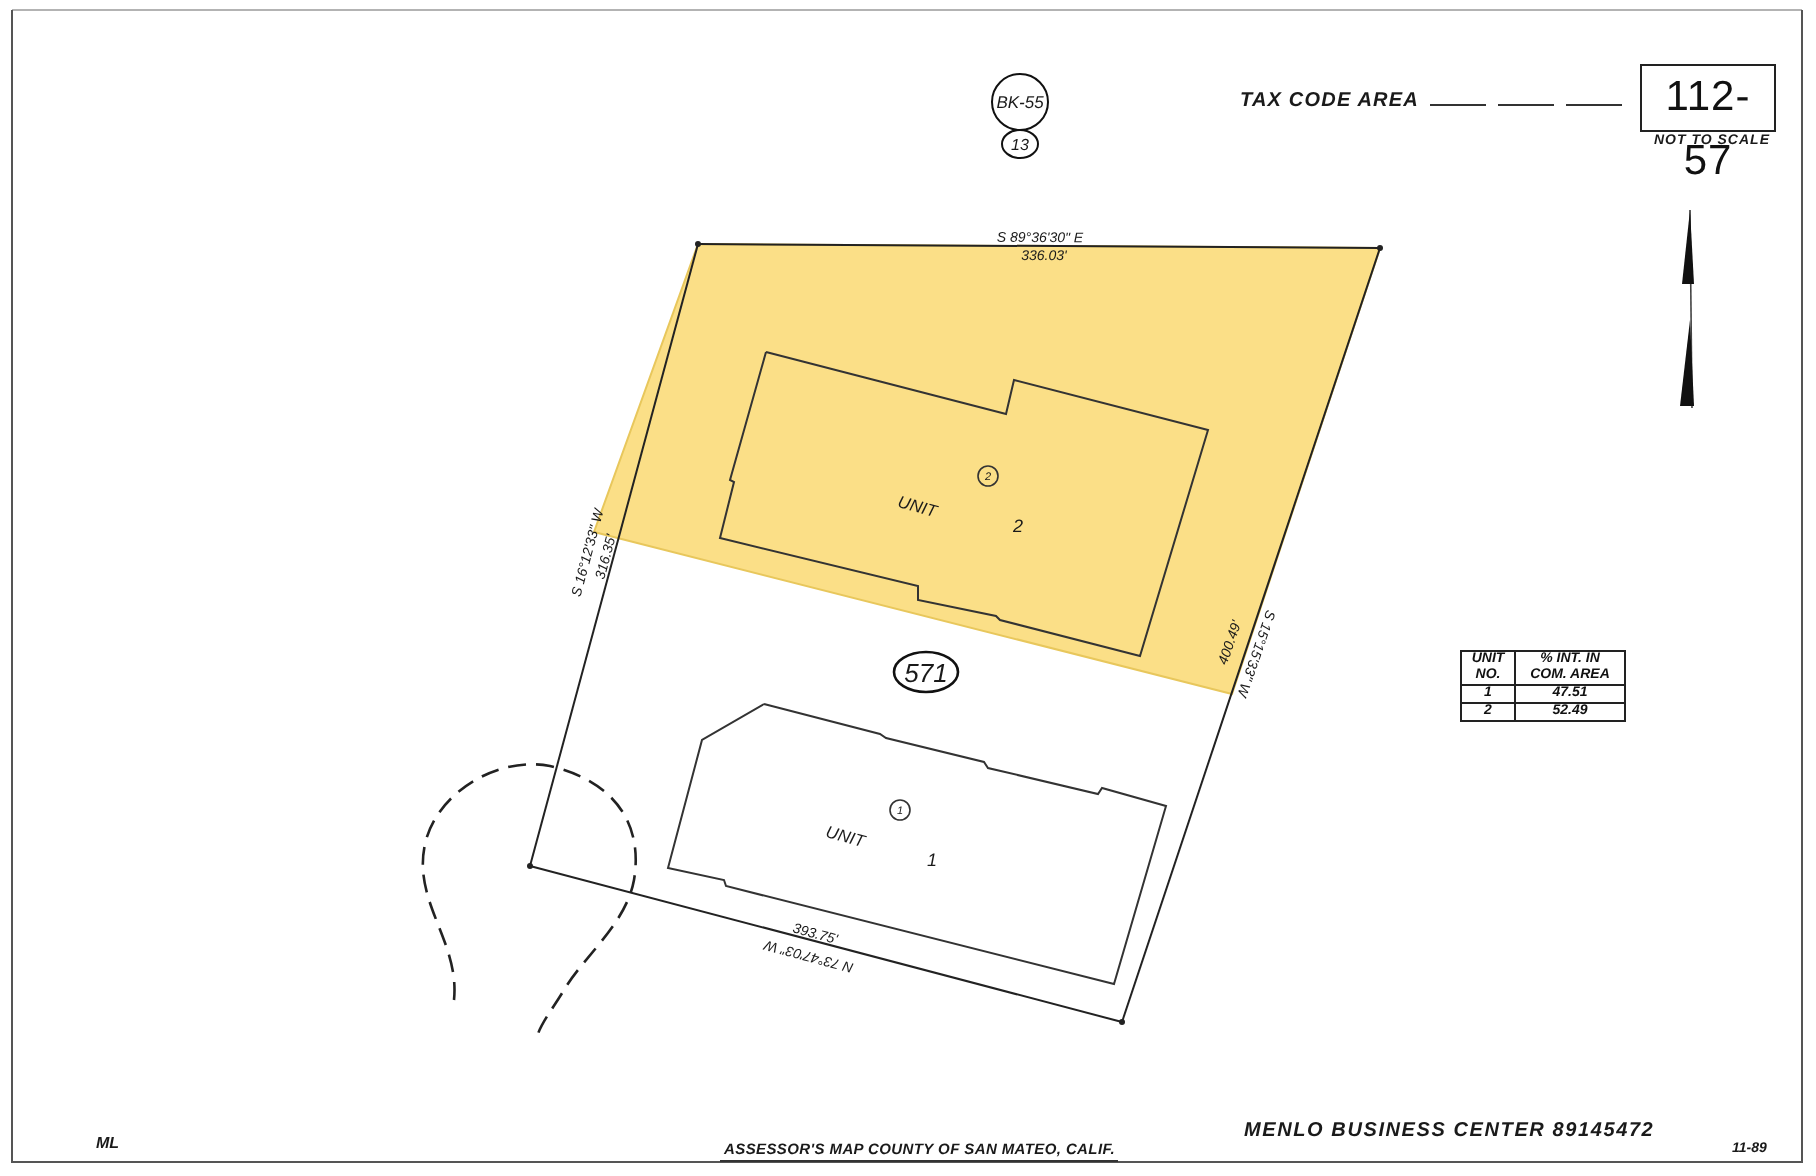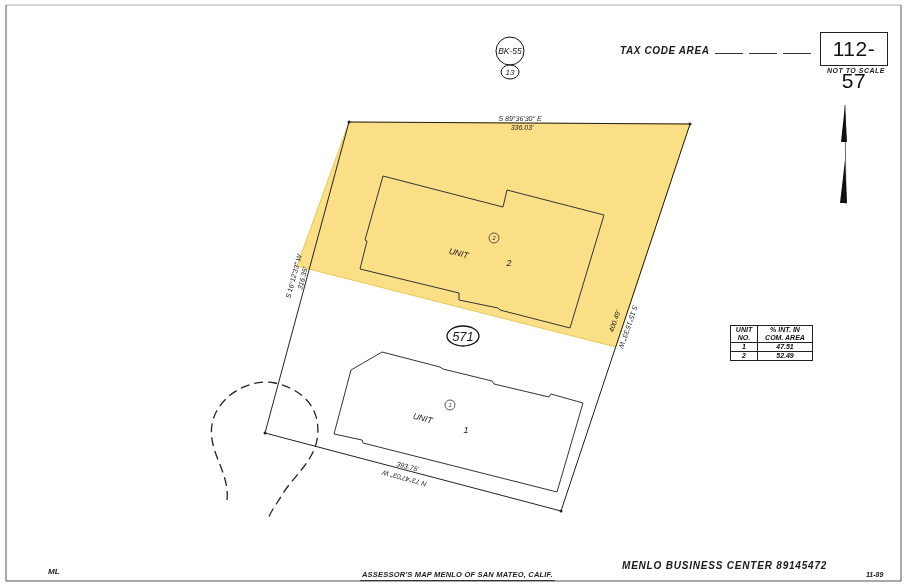--- a/index.html
+++ b/index.html
@@ -118,15 +118,15 @@
     <td>47.51</td>
   </tr>
   <tr>
     <td>2</td>
     <td>52.49</td>
   </tr>
 </tbody>
   </table>
 
 <div class="html-lbl footer-ml">ML</div>
-<div class="html-lbl footer-assessor">ASSESSOR'S MAP MENLO OF SAN MATEO, CALIF.</div>
+<div class="html-lbl footer-assessor">ASSESSOR'S MAP COUNTY OF SAN MATEO, CALIF.</div>
 <div class="html-lbl footer-center">MENLO BUSINESS CENTER 89145472</div>
 <div class="html-lbl footer-date">11-89</div>
 
 </body></html>

